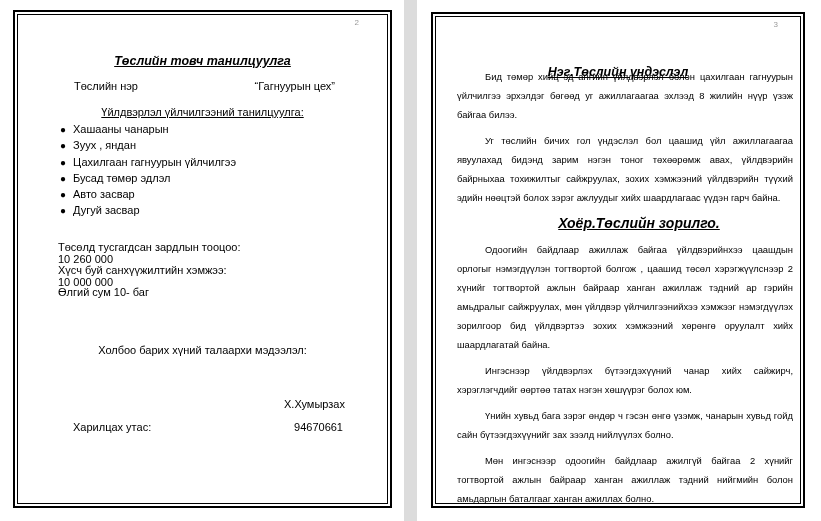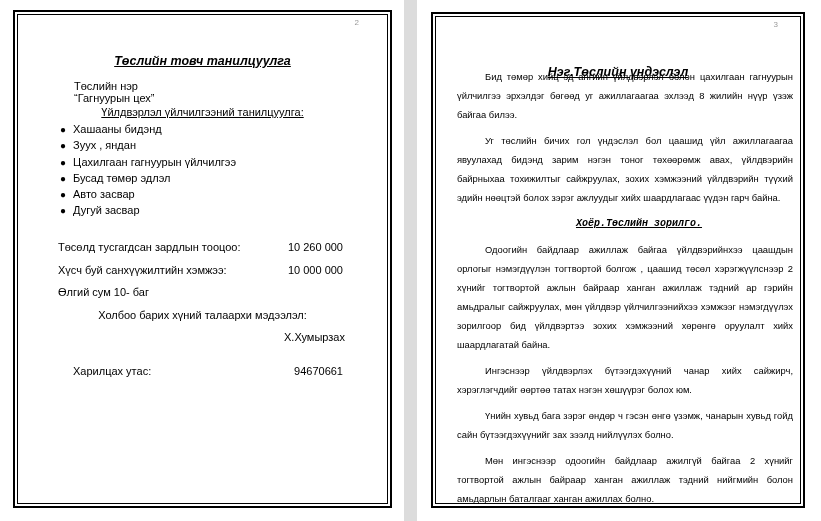--- a/index.html
+++ b/index.html
@@ -30,66 +30,65 @@
   .pagenum-r{top:3px;right:22px;}
 
   .doc-title{
     position:absolute;left:0;right:0;text-align:center;
     font-size:12.5px;font-weight:bold;font-style:italic;text-decoration:underline;margin-top:16px;
   }
   .l-title{top:23px;}
 
   .l-name-row{
     position:absolute;top:65px;left:56px;right:52px;
-    display:flex;justify-content:space-between;font-size:11px;flex-direction:column;
+    display:flex;justify-content:space-between;font-size:11px;
   }
   .l-services-heading{
     position:absolute;top:91px;left:0;right:0;text-align:center;font-size:11px;text-decoration:underline;
   }
   .l-list{
     position:absolute;top:108px;left:42px;right:20px;
     font-size:11px;
   }
   .l-list .li{
     display:flex;align-items:baseline;height:16.3px;
   }
   .l-list .bullet{
     width:13px;font-size:10px;flex:0 0 13px;
   }
   .l-facts{
     position:absolute;top:226px;left:0;right:0;font-size:11px;
   }
   .fact-row{
     display:flex;justify-content:space-between;
-    height:22.6px;padding:0 44px 0 40px;
+    height:22.6px;padding:0 44px 0 40px;flex-direction:column;
   }
   .contact-heading-row{
-    height:22.6px;text-align:center;
+    height:22.6px;text-align:center;margin-top:35px;
   }
   .contact-name-row{
-    height:22.6px;text-align:right;padding-right:42px;
+    height:22.6px;text-align:right;padding-right:42px;margin-top:32px;
   }
   .phone-row{
     display:flex;justify-content:space-between;
-    height:22.6px;padding:0 44px 0 55px;align-items:flex-end;
+    height:22.6px;padding:0 44px 0 55px;
   }
 
   .r-title1{top:32px;text-align:center;}
   .r-body{
     position:absolute;top:50px;left:21px;right:7px;
     font-size:9.4px;line-height:19px;text-align:justify;
   }
   .r-body p{
     margin:0 0 7px 0;text-indent:28px;
   }
   .r-title2{
     margin:17px 0 21px 0;text-align:center;
-    font-size:10px;font-weight:bold;font-style:italic;text-decoration:underline;
+    font-size:14px;font-weight:bold;font-style:italic;text-decoration:underline;
     text-indent:0;
-    font-family:Liberation Mono, monospace;
   }
 </style>
 </head>
 <body>
 
 <div class="page-gap"></div>
 
 <div class="page page-left">
   <div class="page-inner">
 
@@ -100,21 +99,21 @@
     <div class="l-name-row">
       <span>Төслийн нэр</span>
       <span>“Гагнуурын цех”</span>
     </div>
 
     <div class="l-services-heading">Үйлдвэрлэл үйлчилгээний танилцуулга:</div>
 
     <div class="l-list">
       <div class="li">
         <span class="bullet">●</span>
-        <span>Хашааны бидэнд</span>
+        <span>Хашааны чанарын</span>
       </div>
       <div class="li">
         <span class="bullet">●</span>
         <span>Зуух , яндан</span>
       </div>
       <div class="li">
         <span class="bullet">●</span>
         <span>Цахилгаан гагнуурын үйлчилгээ</span>
       </div>
       <div class="li">

